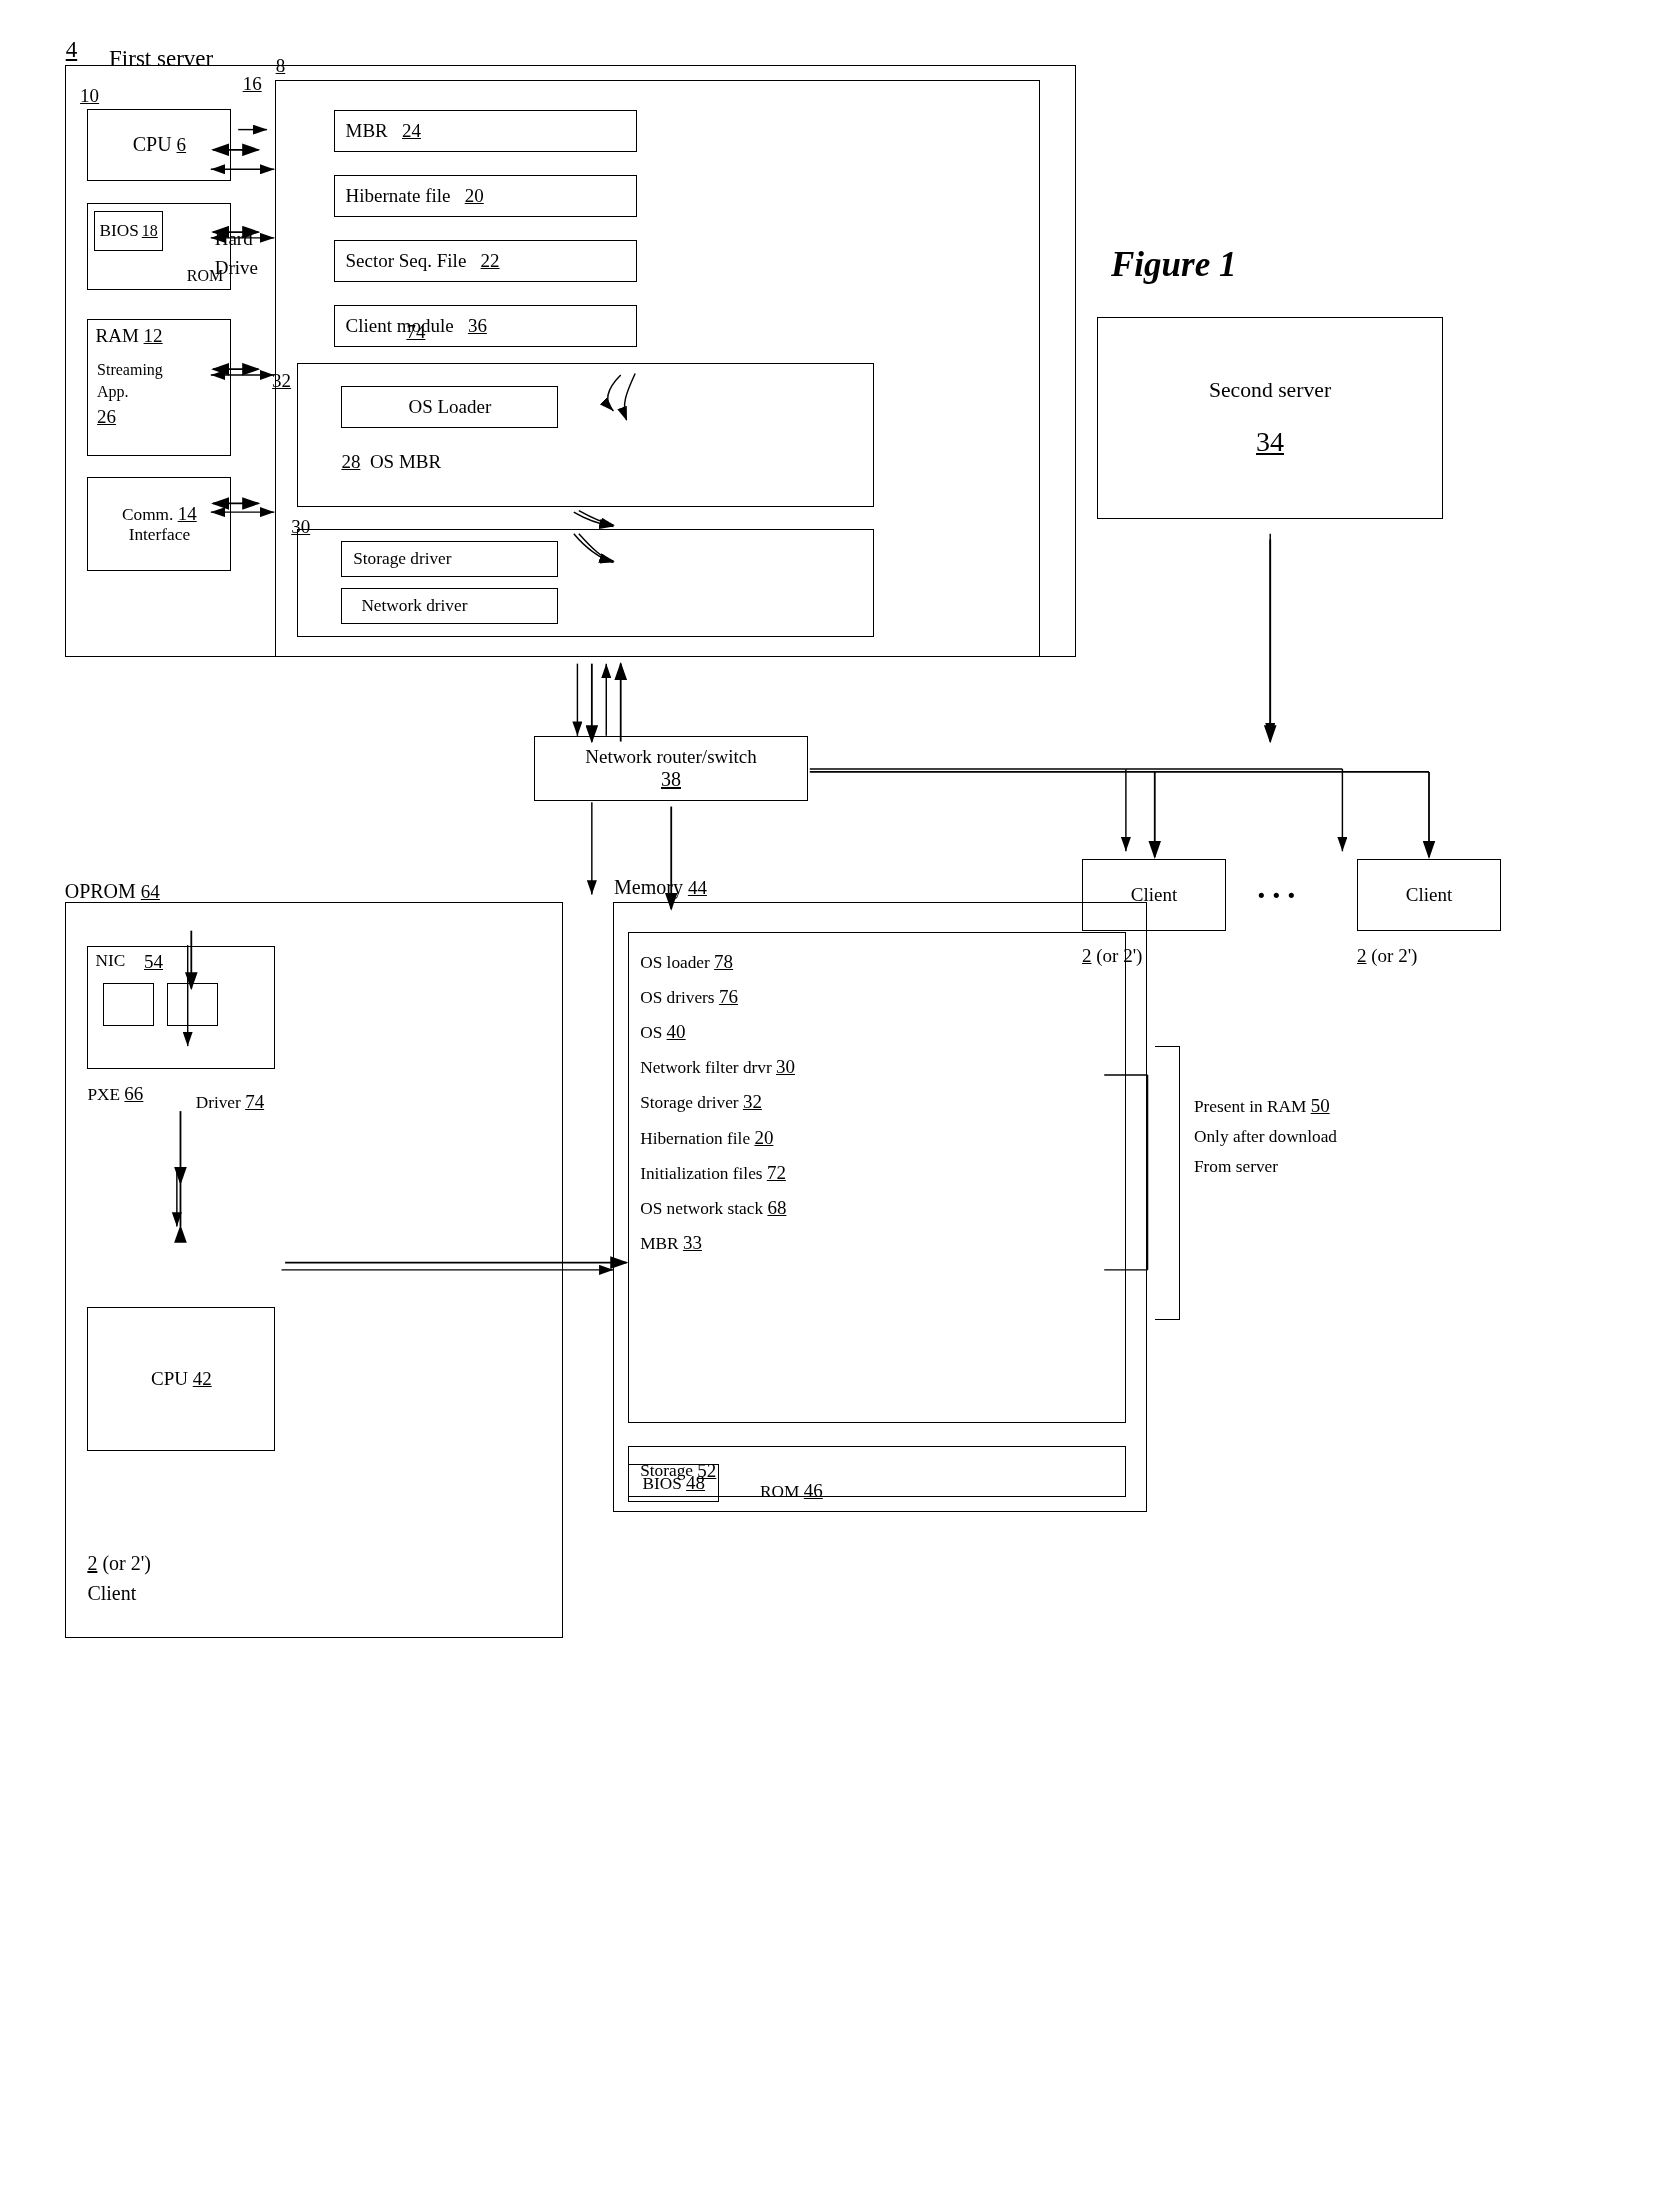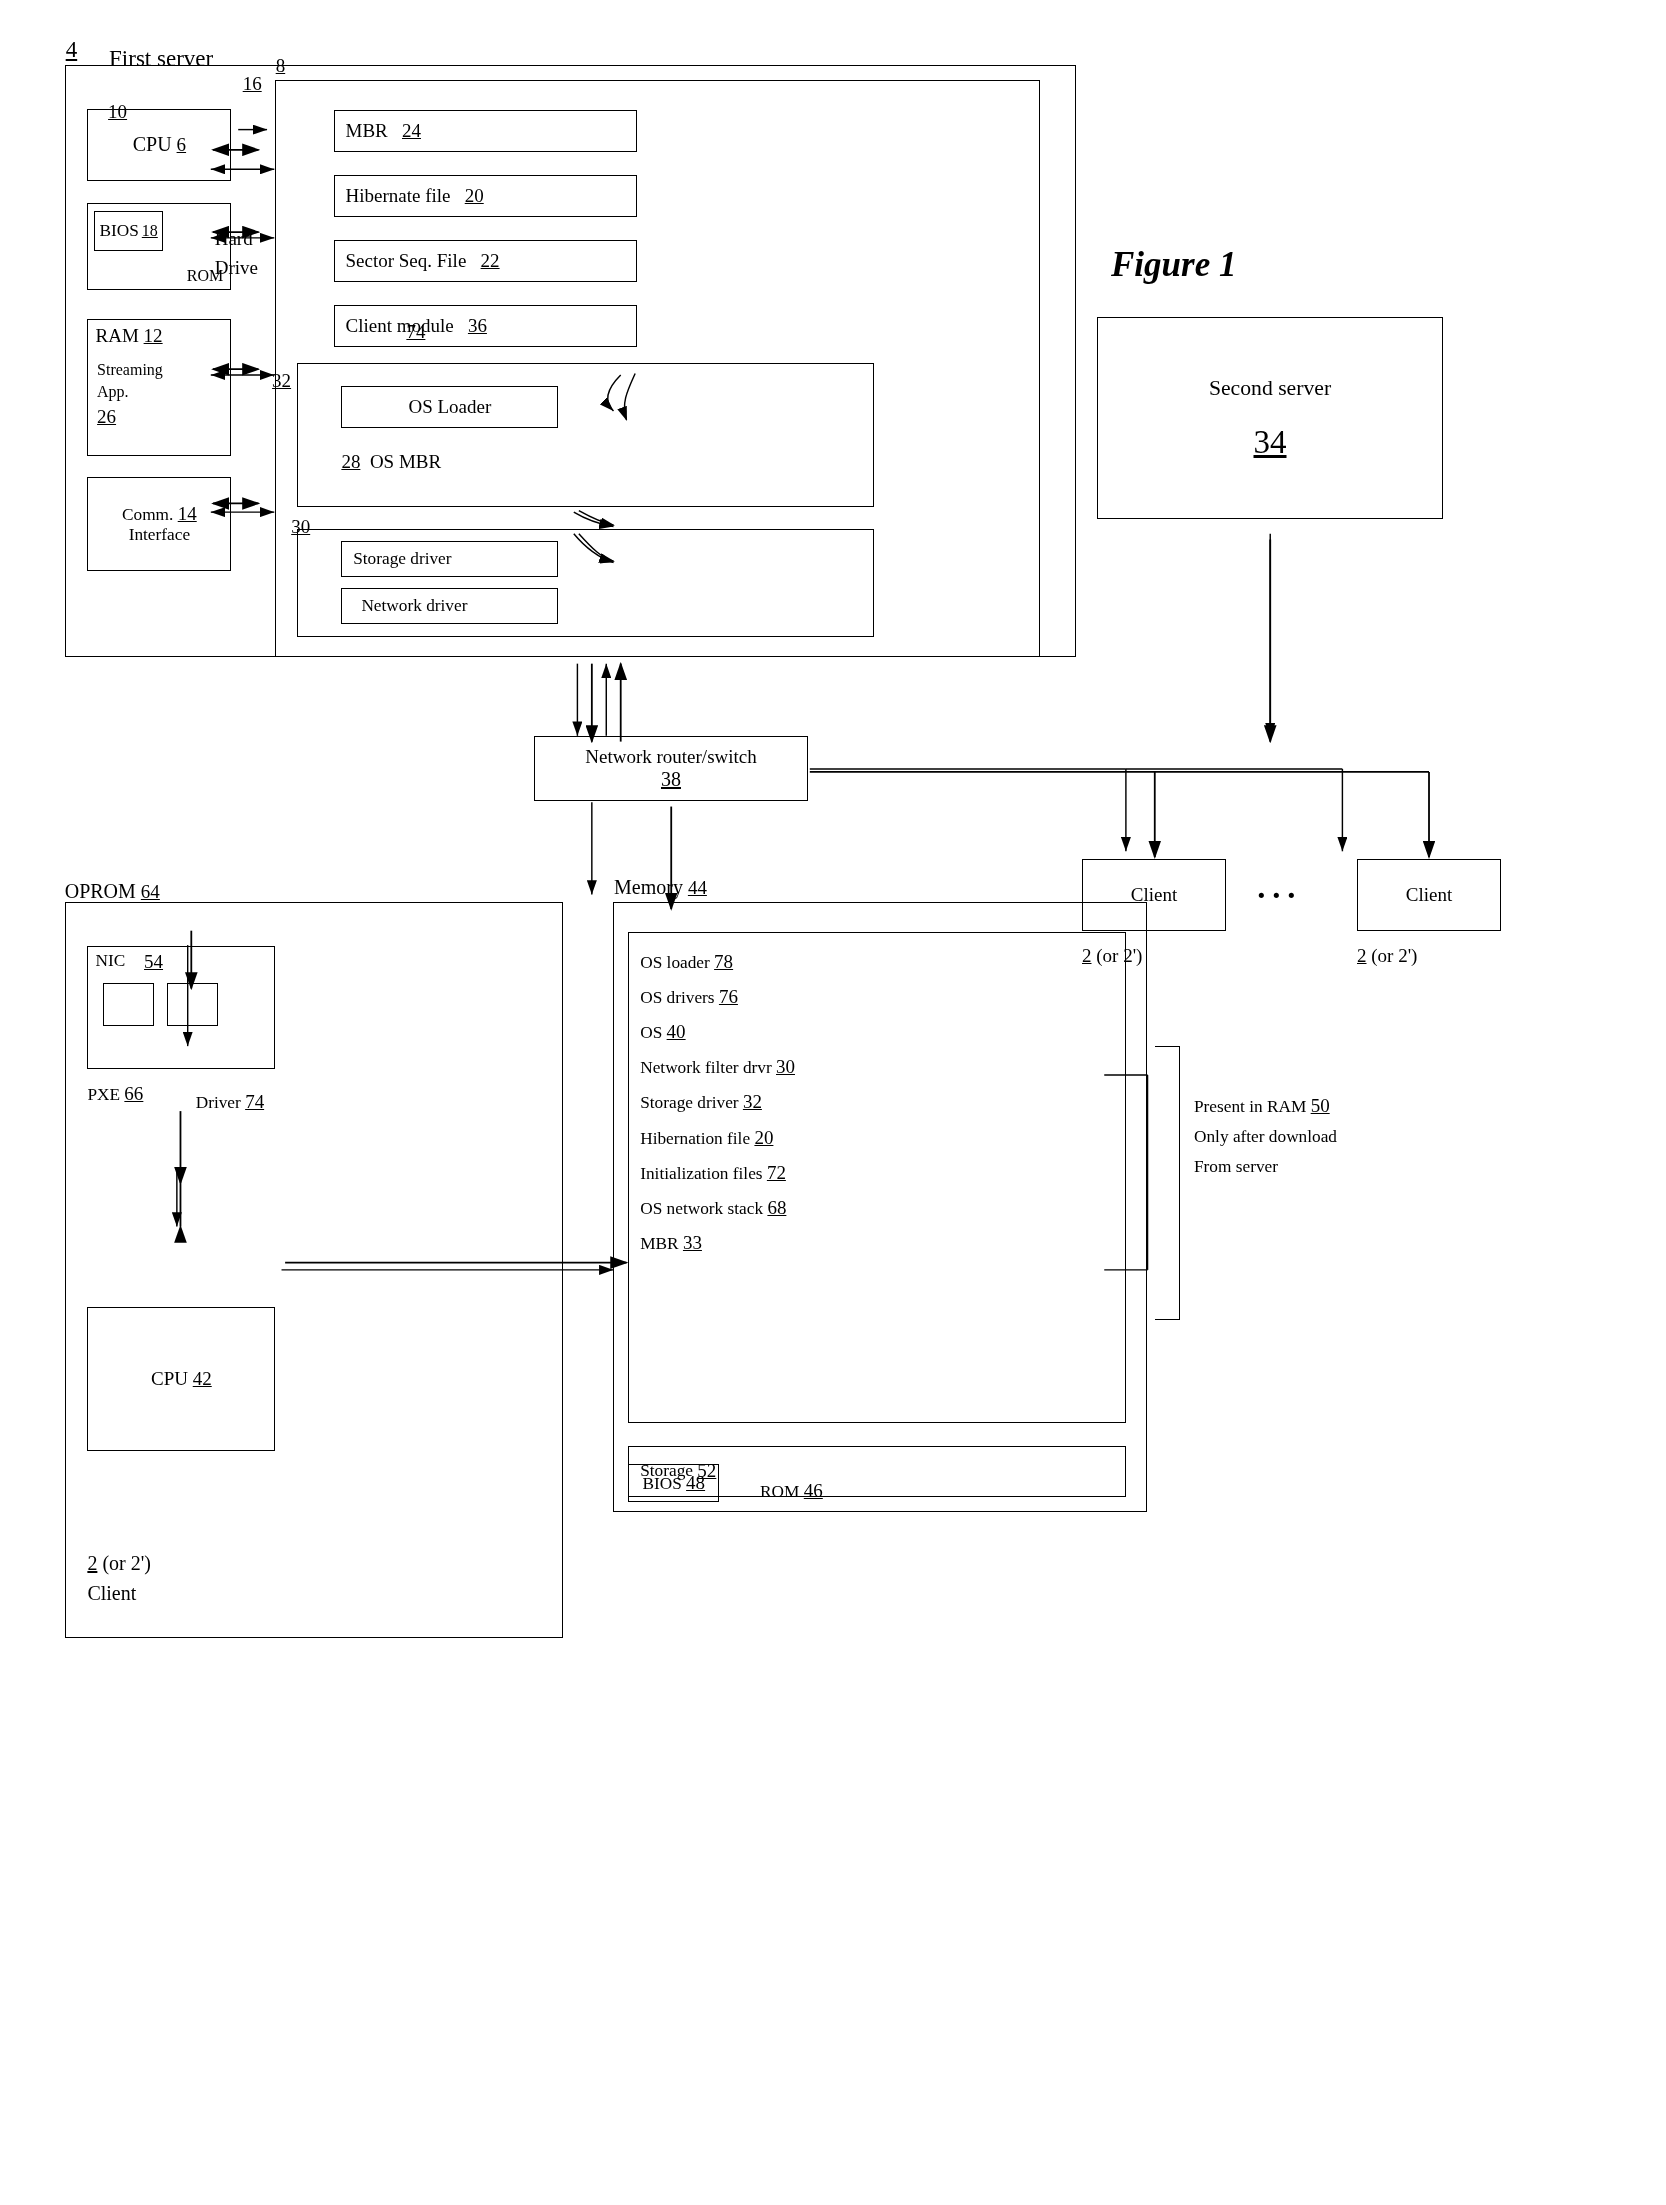--- a/index.html
+++ b/index.html
@@ -187,21 +187,21 @@
 
     <div class="cpu-box">
       <span>CPU</span>&nbsp;
       <span class="num">6</span>
     </div>
 
     <span style="position:absolute;top:7.2px;left:177px;font-size:19px;">
       <span class="num">16</span>
     </span>
 
-    <div style="position:absolute;top:35px;left:14.4px;font-size:17.3px;margin-left:28px;">
+    <div style="position:absolute;top:19px;left:14.4px;font-size:17.3px;">
       <span class="num">10</span>
     </div>
     <div style="position:absolute;top:137px;left:21.7px;width:144px;height:87px;border:1.4px solid #000;">
       <div style="position:absolute;top:7.2px;left:5.8px;width:69px;height:40px;border:1.4px solid #000;display:flex;align-items:center;justify-content:center;font-size:17.3px;">
         <span>BIOS</span>
         <span style="margin-left:2.9px;font-size:16px;" class="num">18</span>
       </div>
       <span style="position:absolute;bottom:3.6px;right:7.2px;font-size:16px;">ROM</span>
     </div>
 
@@ -269,21 +269,21 @@
         </div>
       </div>
 
     </div>
   </div>
 
   <div class="figure-label">Figure 1</div>
 
   <div class="second-server-box">
     <span>Second server</span>
-    <span class="num" style="font-size:33px;margin-top:23px;">34</span>
+    <span class="num" style="font-size:28px;margin-top:23px;">34</span>
   </div>
 
   <div class="network-router-box">
     <div>
       <span>Network router/switch</span><br>
       <span class="num" style="font-size:20px;">38</span>
     </div>
   </div>
 
   <div class="oprom-label">

